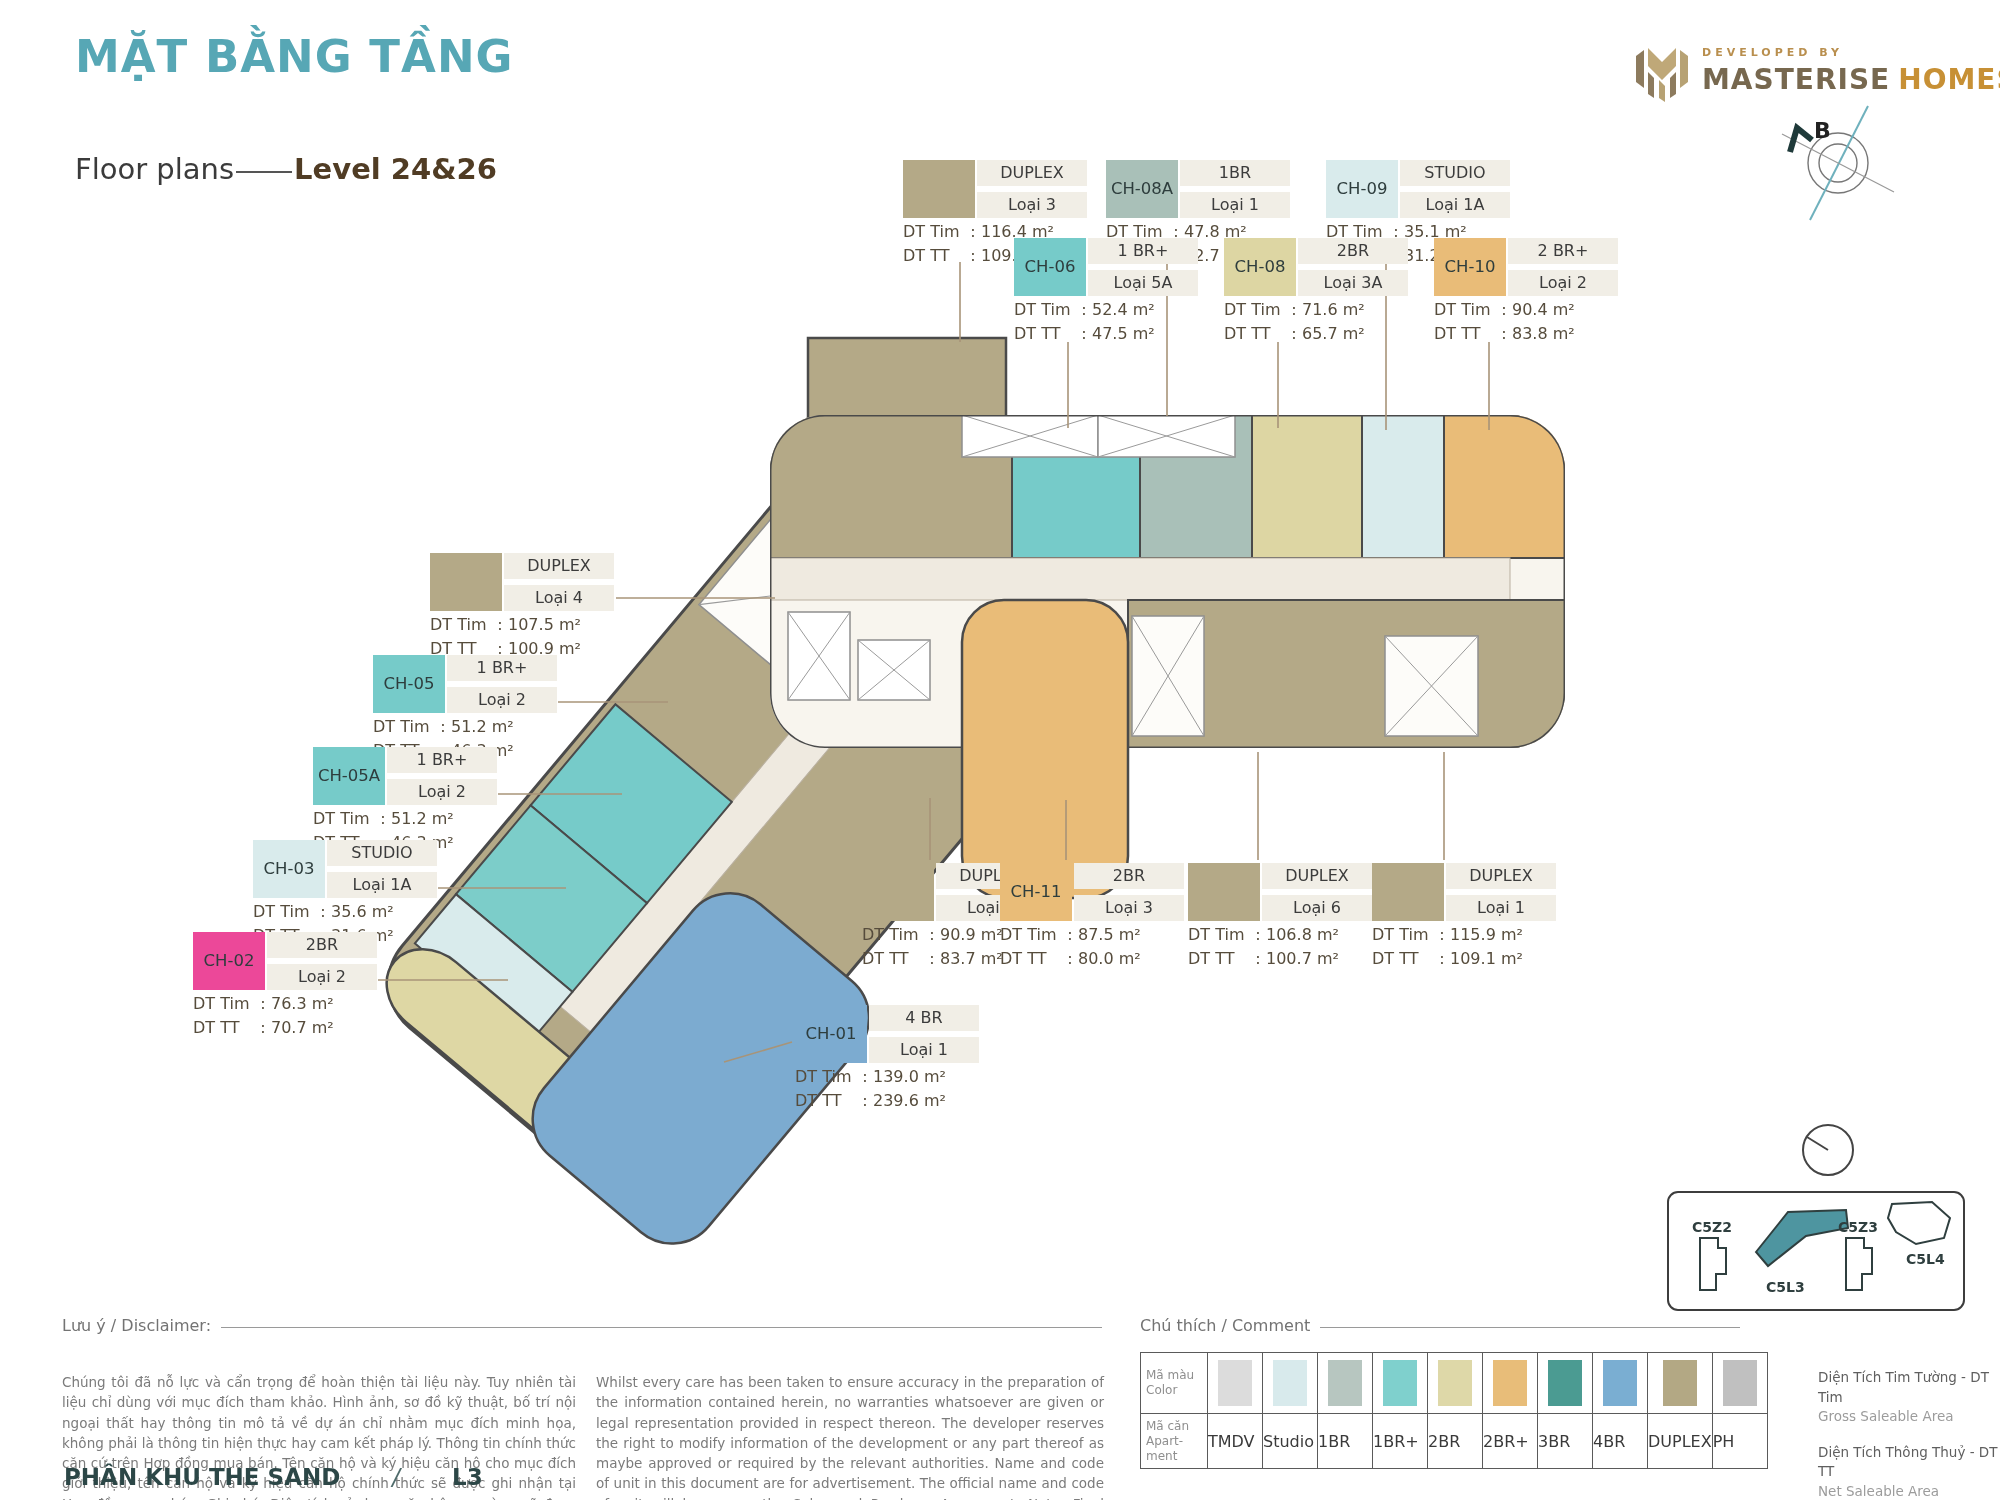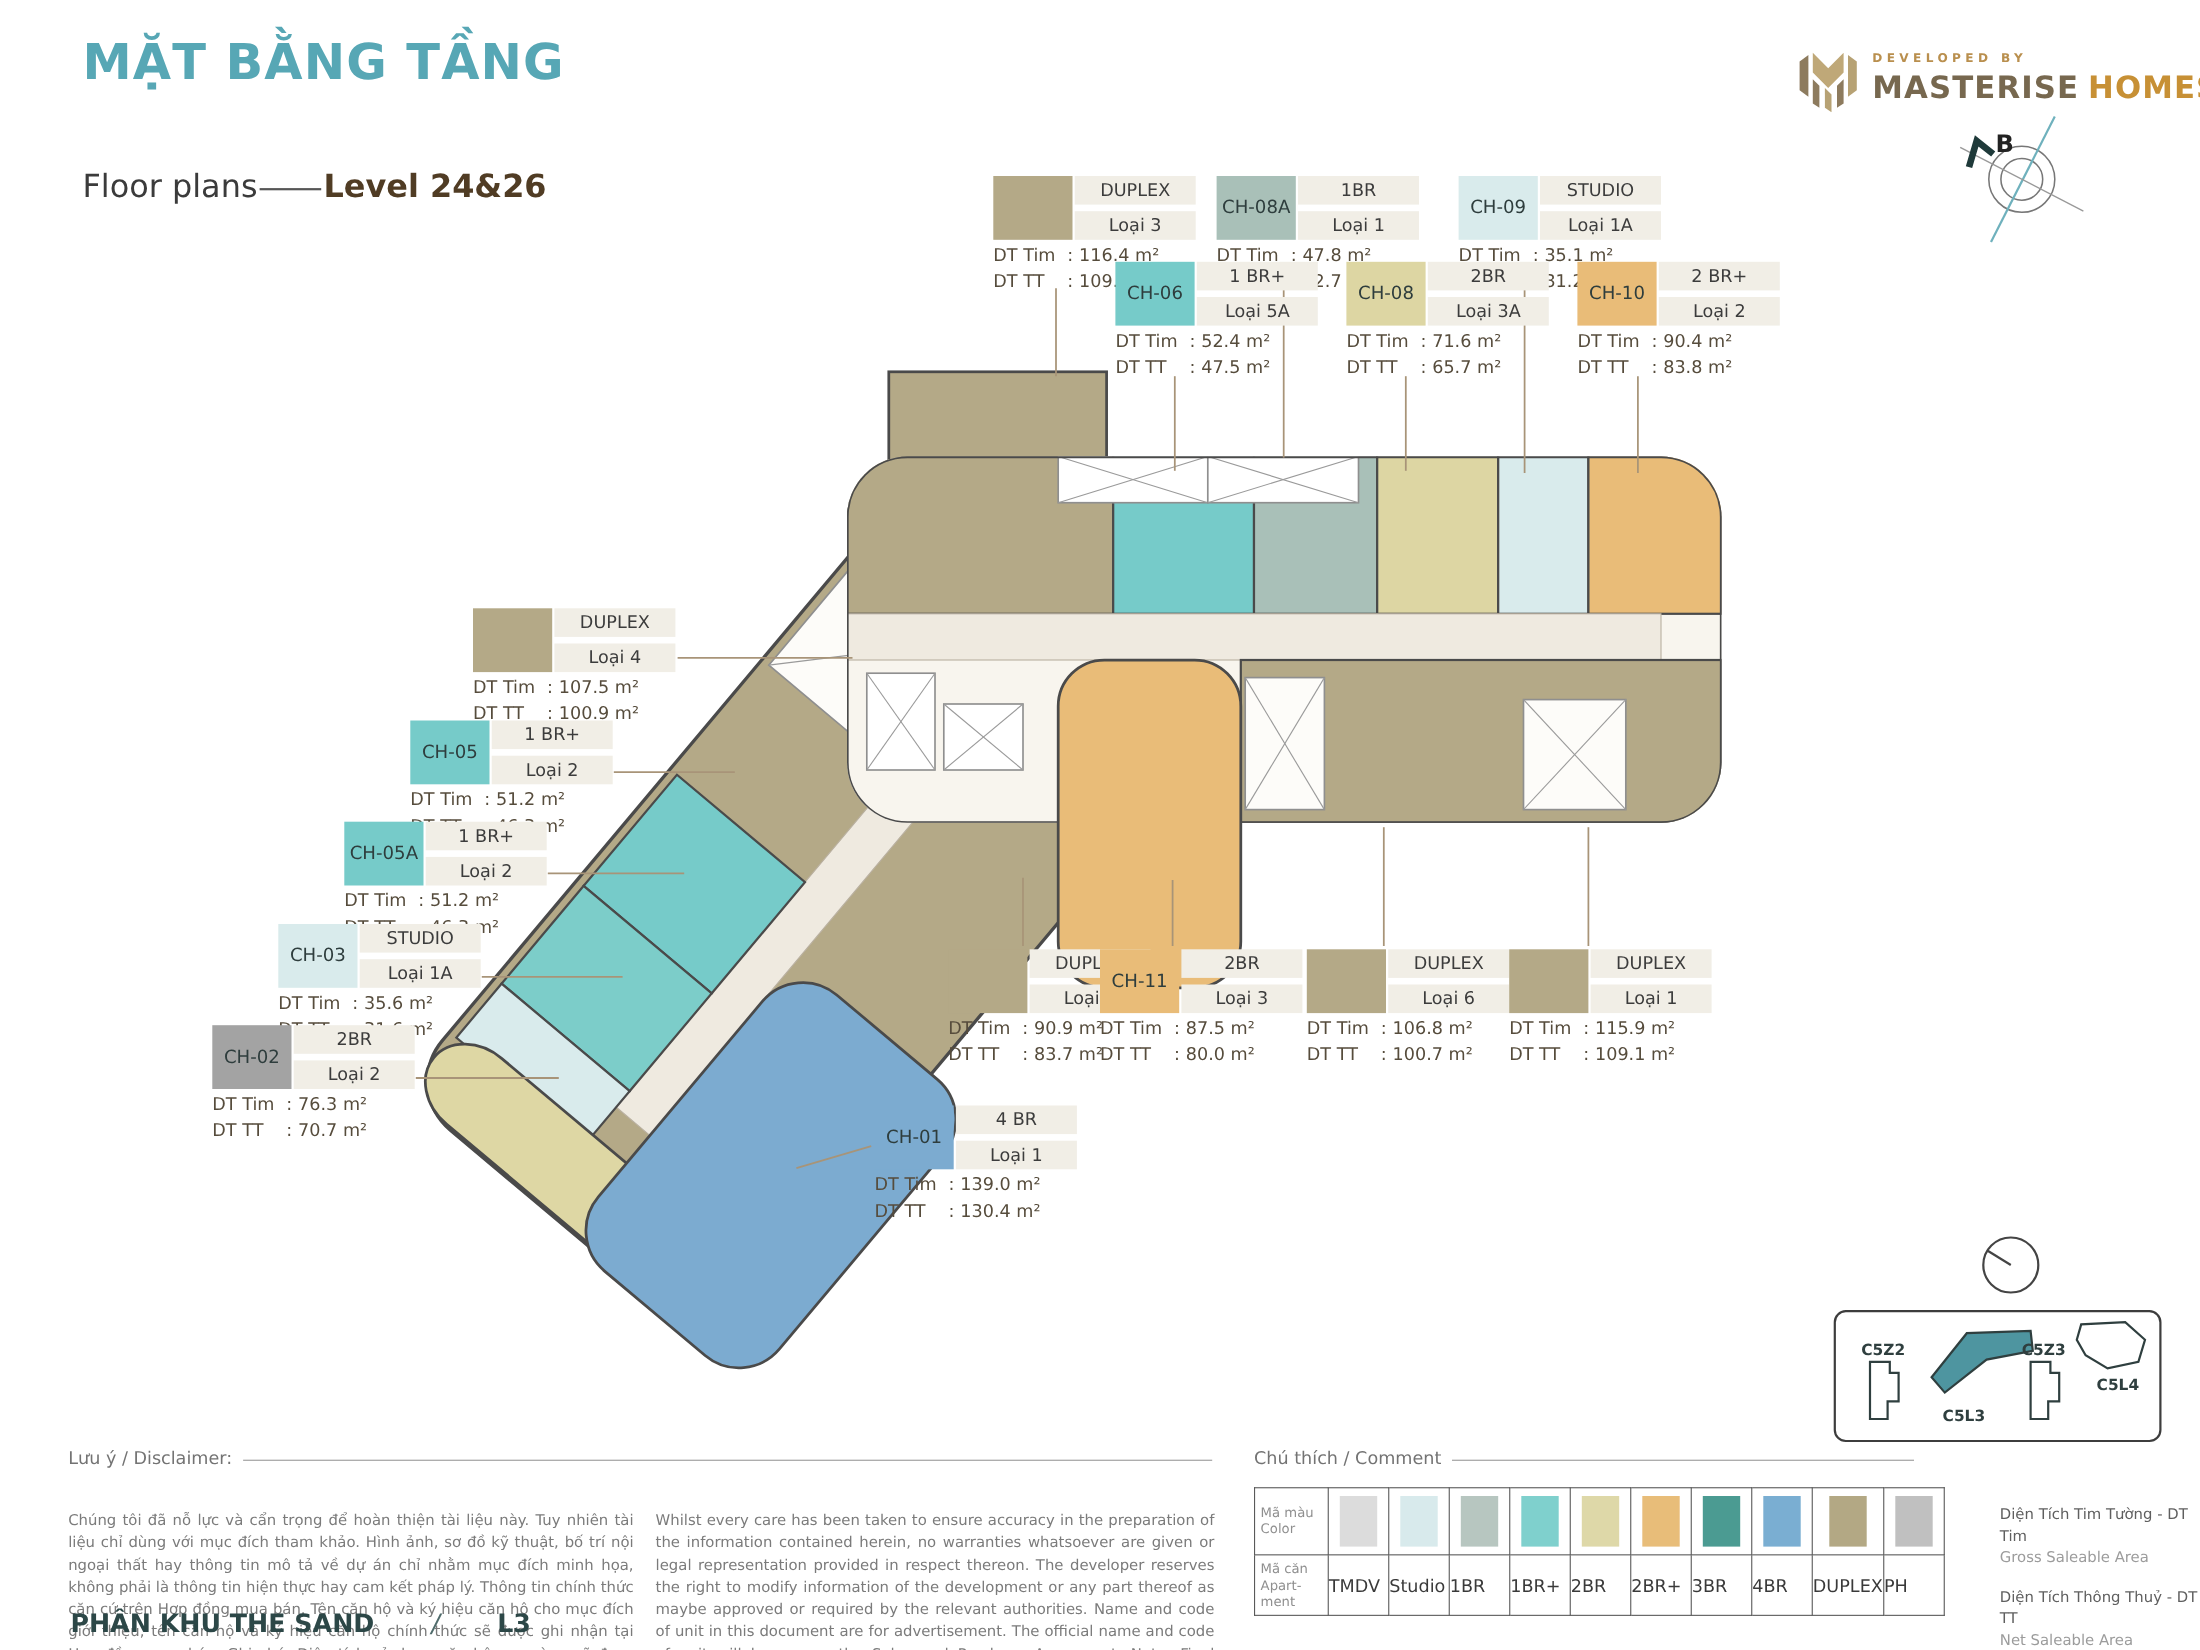--- a/index.html
+++ b/index.html
@@ -302,21 +302,21 @@
           <div class="t">STUDIO</div>
           <div class="t">Loại 1A</div>
         </div>
       </div>
     <div class="dt"><span class="k">DT Tim</span><span class="c">:</span><span class="v">35.6 m²</span></div>
     <div class="dt"><span class="k">DT TT</span><span class="c">:</span><span class="v">31.6 m²</span></div>
   </div>
 
   <div class="callout" style="left:193px;top:932px">
     <div class="chead">
-        <div class="swatch" style="background-color: #a3a3a3;">CH-02</div>
+        <div class="swatch" style="background-color: #ec4899;">CH-02</div>
       <div class="tbox">
           <div class="t">2BR</div>
           <div class="t">Loại 2</div>
         </div>
       </div>
     <div class="dt"><span class="k">DT Tim</span><span class="c">:</span><span class="v">76.3 m²</span></div>
     <div class="dt"><span class="k">DT TT</span><span class="c">:</span><span class="v">70.7 m²</span></div>
   </div>
 
   <div class="callout" style="left:862px;top:863px">
@@ -369,21 +369,21 @@
 
   <div class="callout" style="left:795px;top:1005px">
     <div class="chead">
         <div class="swatch" style="background-color: rgb(124, 171, 208);">CH-01</div>
       <div class="tbox">
           <div class="t">4 BR</div>
           <div class="t">Loại 1</div>
         </div>
       </div>
     <div class="dt"><span class="k">DT Tim</span><span class="c">:</span><span class="v">139.0 m²</span></div>
-    <div class="dt"><span class="k">DT TT</span><span class="c">:</span><span class="v">130.4 m²</span></div>
+    <div class="dt"><span class="k">DT TT</span><span class="c">:</span><span class="v">239.6 m²</span></div>
   </div>
 
   <div class="abs sechead" style="left:62px;top:1316px;width:1040px">
     <span>Lưu ý / Disclaimer:</span>
       <span class="rule"></span>
   </div>
   <div class="abs para" style="left:62px;top:1372px;width:514px">Chúng tôi đã nỗ lực và cẩn trọng để hoàn thiện tài liệu này. Tuy nhiên tài liệu chỉ dùng với mục đích tham khảo. Hình ảnh, sơ đồ kỹ thuật, bố trí nội ngoại thất hay thông tin mô tả về dự án chỉ nhằm mục đích minh họa, không phải là thông tin hiện thực hay cam kết pháp lý. Thông tin chính thức căn cứ trên Hợp đồng mua bán. Tên căn hộ và ký hiệu căn hộ cho mục đích giới thiệu, tên căn hộ và ký hiệu căn hộ chính thức sẽ được ghi nhận tại Hợp đồng mua bán. Ghi chú: Diện tích sử dụng căn hộ sau cùng sẽ được xác minh bởi đơn vị đo đạc.</div>
   <div class="abs para" style="left:596px;top:1372px;width:508px">Whilst every care has been taken to ensure accuracy in the preparation of the information contained herein, no warranties whatsoever are given or legal representation provided in respect thereon. The developer reserves the right to modify information of the development or any part thereof as maybe approved or required by the relevant authorities. Name and code of unit in this document are for advertisement. The official name and code of unit will be as per the Sales and Purchase Agreement. Note: Final usable area to be verified by surveyor.</div>
 
   <div class="abs sechead" style="left:1140px;top:1316px;width:600px">

